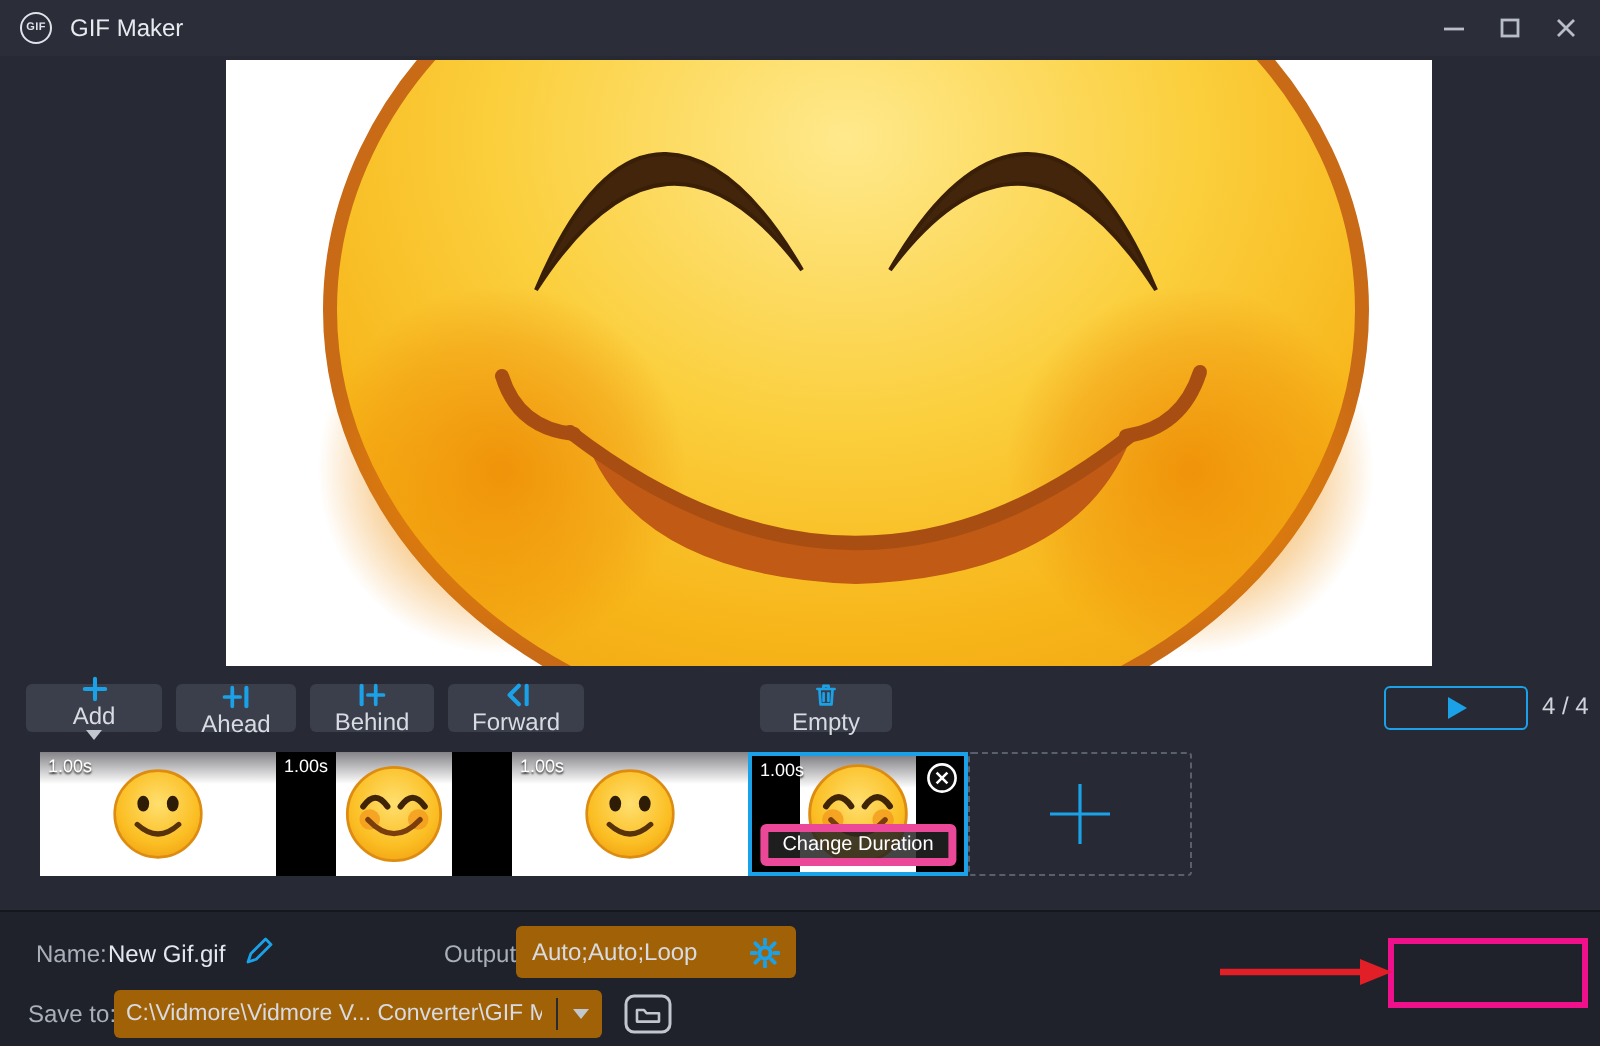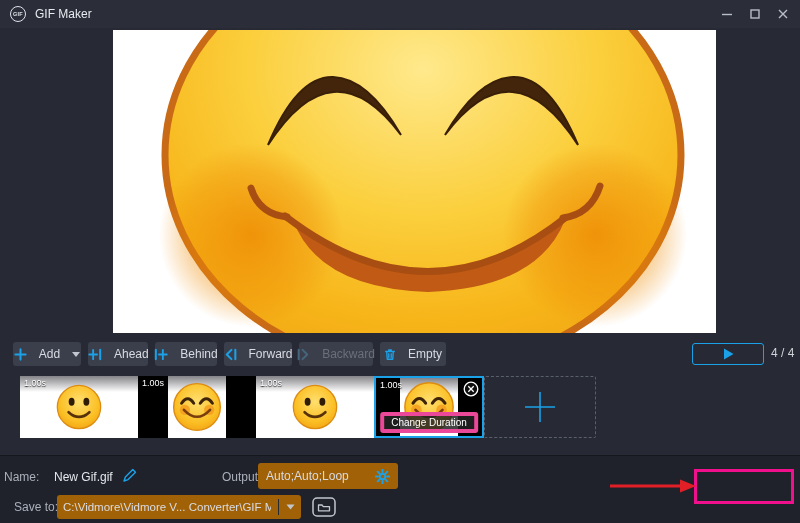--- a/index.html
+++ b/index.html
@@ -24,22 +24,22 @@
   .win-btn { width:14px; height:14px; display:flex; align-items:center; justify-content:center; cursor:default; }
   
   .stage {
     position:absolute; left:113px; top:30px; width:603px; height:303px;
     background:#ffffff; overflow:hidden;
   }
   
   .toolbar { position:absolute; top:342px; left:0; width:800px; height:26px; }
   .tbtn {
     position:absolute; top:0; height:24px; background:#3b3f4b; border-radius:3px;
-    display:flex; align-items:center; justify-content:center; gap:12px;
-    font-size:12px; color:#d8dbe2; cursor:default;
+    display:flex; align-items:center; justify-content:center; gap:0;
+    font-size:12px; color:#d8dbe2; cursor:default;flex-direction:column;
   }
   .tbtn.disabled { color:#6a6f7a; }
   .play-btn {
     position:absolute; top:1px; left:692px; width:72px; height:22px;
     border:1.5px solid #1ba1e8; border-radius:3px; background:transparent;
     display:flex; align-items:center; justify-content:center;
   }
   .frame-counter { position:absolute; top:4px; left:771px; font-size:12px; color:#d0d3da; }
   
   .timeline { position:absolute; top:376px; left:20px; display:flex; gap:0; }
@@ -192,29 +192,20 @@
     <span>Behind</span>
   </div>
   <div class="tbtn" style="left:224px; width:68px;">
     <span class="icon">
       <svg width="13" height="13" viewBox="0 0 14 14">
           <path d="M8 2 L3 7 L8 12" fill="none" stroke="#1ba1e8" stroke-width="2.2" stroke-linecap="round" stroke-linejoin="round"></path>
           <path d="M12.2 2 V12" stroke="#1ba1e8" stroke-width="2.2" stroke-linecap="round"></path>
         </svg>
     </span>
     <span>Forward</span>
-  </div>
-  <div class="tbtn disabled" style="left:299px; width:74px;">
-    <span class="icon">
-      <svg width="13" height="13" viewBox="0 0 14 14">
-          <path d="M1.8 2 V12" stroke="#46657d" stroke-width="2.2" stroke-linecap="round"></path>
-          <path d="M6 2 L11 7 L6 12" fill="none" stroke="#46657d" stroke-width="2.2" stroke-linecap="round" stroke-linejoin="round"></path>
-        </svg>
-    </span>
-    <span>Backward</span>
   </div>
   <div class="tbtn" style="left:380px; width:66px;">
     <span class="icon">
       <svg width="12" height="13" viewBox="0 0 14 15">
           <path d="M2 4 H12 M5.5 4 V2.2 H8.5 V4 M3.2 4.5 L3.8 13 H10.2 L10.8 4.5 M5.6 6.5 V11 M8.4 6.5 V11" fill="none" stroke="#1ba1e8" stroke-width="1.6" stroke-linecap="round" stroke-linejoin="round"></path>
         </svg>
     </span>
     <span>Empty</span>
   </div>
 
@@ -320,21 +311,21 @@
   <div class="empty-slot">
     <span class="icon">
       <svg width="34" height="34" viewBox="0 0 34 34">
           <path d="M17 2 V32 M2 17 H32" stroke="#1ba1e8" stroke-width="1.6"></path>
         </svg>
     </span>
   </div>
 </div>
 
 <div class="footer">
-  <span class="flabel" style="left:4px; top:14px;">Name:</span>
+  <span class="flabel" style="left:18px; top:14px;">Name:</span>
   <span class="fvalue" style="left:54px; top:14px;">New Gif.gif</span>
   <span class="icon" style="position:absolute; left:122px; top:12px;">
     <svg width="15" height="15" viewBox="0 0 15 15">
         <path d="M2 13 L3.4 8.9 L10.8 1.5 L13.5 4.2 L6.1 11.6 Z M2 13 L4.8 12.1" fill="none" stroke="#1ba1e8" stroke-width="1.4" stroke-linejoin="round"></path>
       </svg>
   </span>
 
   <span class="flabel" style="left:222px; top:14px;">Output:</span>
   <div class="field output-field">
     <span class="txt">Auto;Auto;Loop</span>

